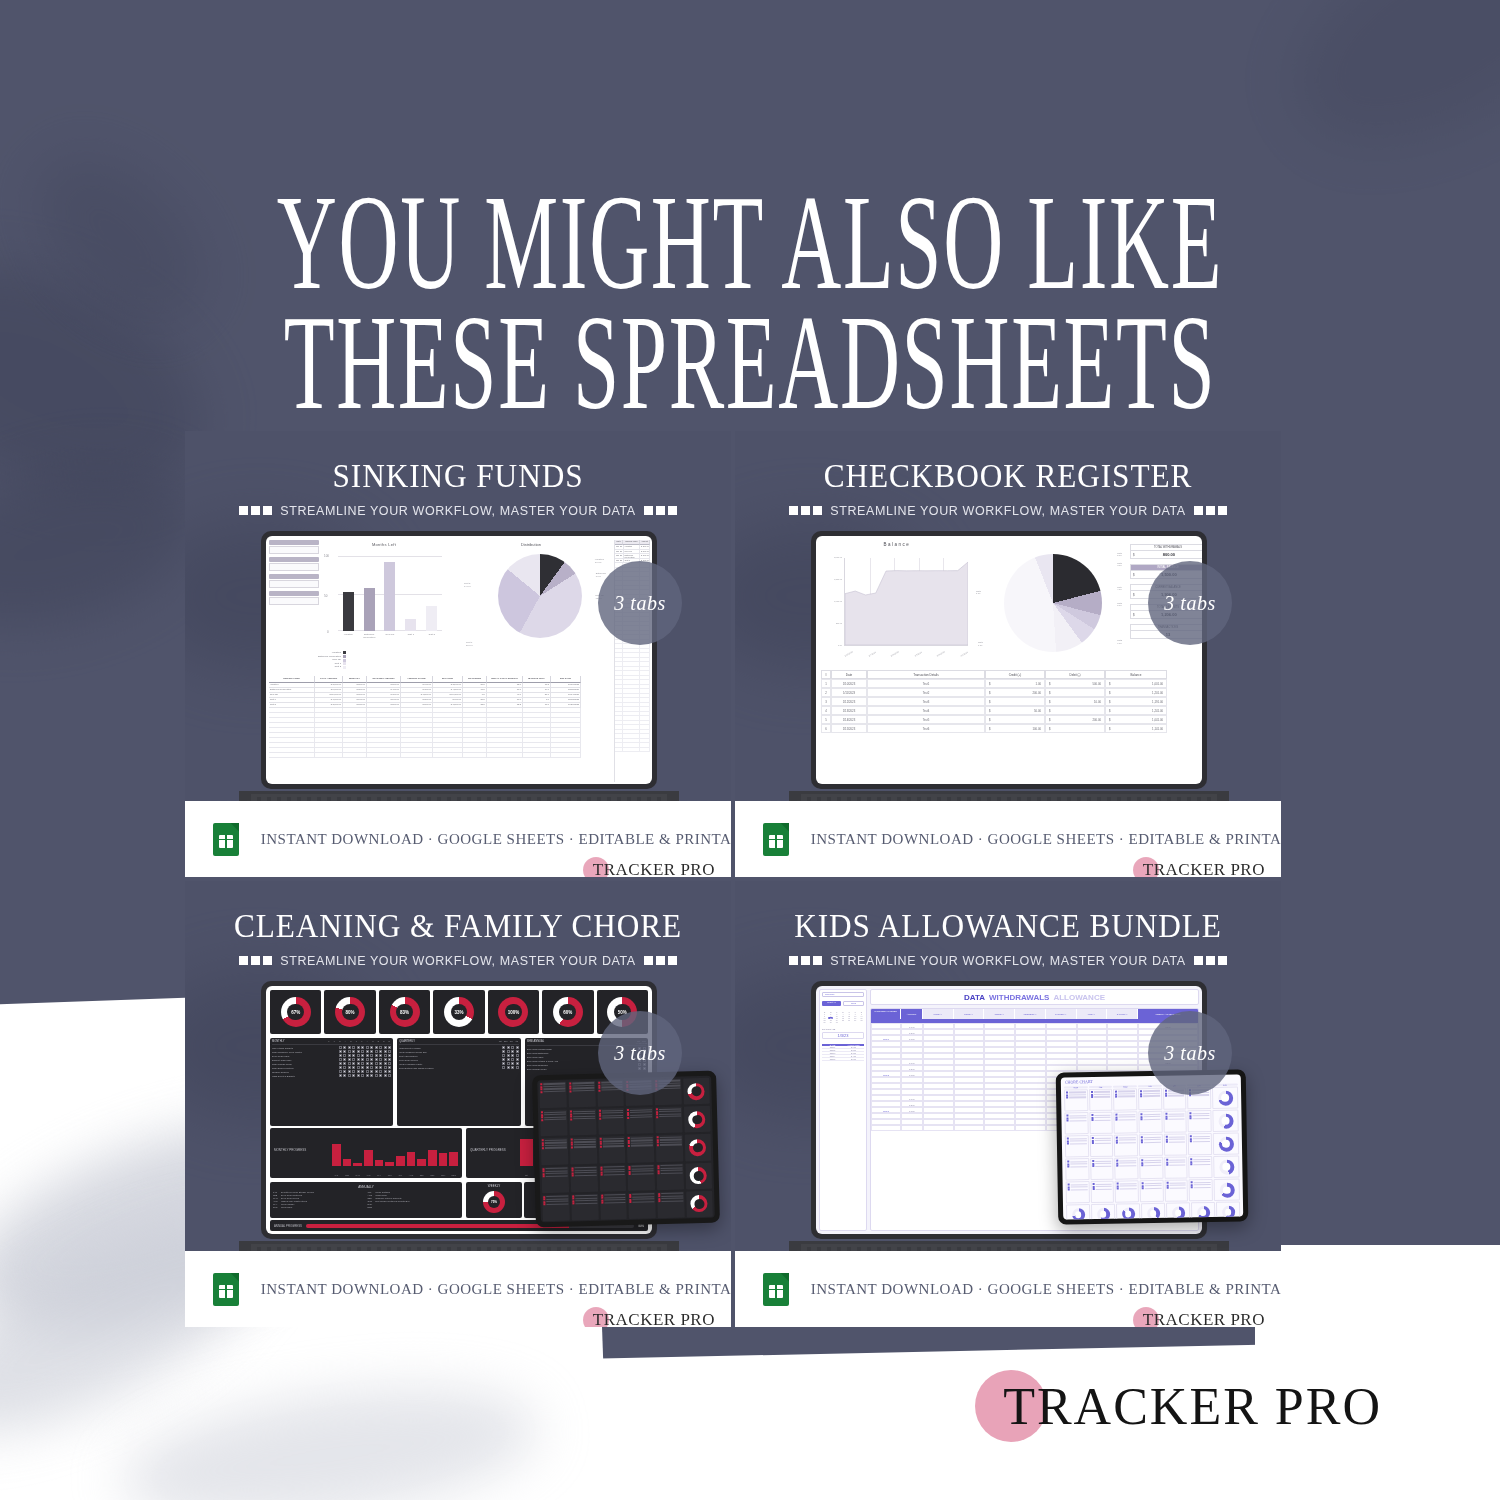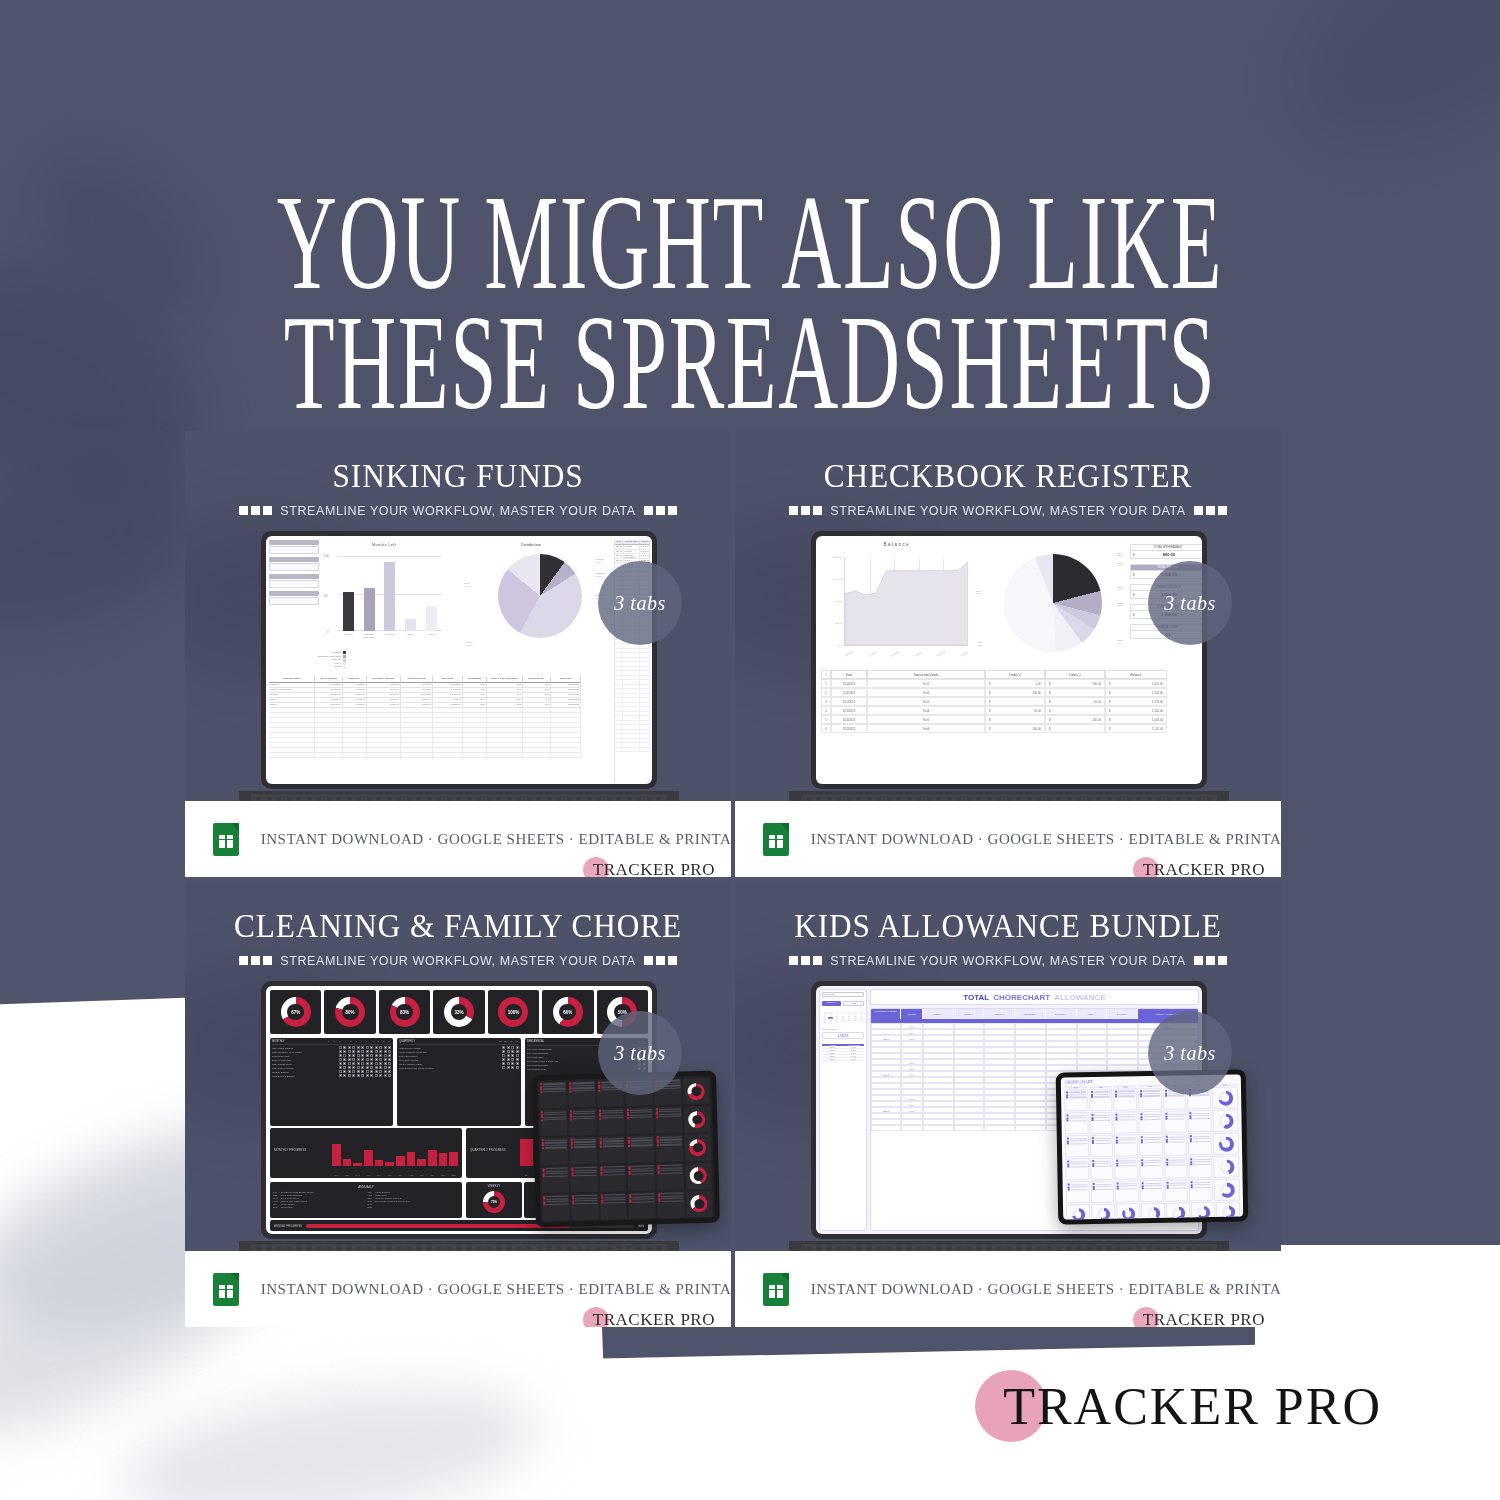--- a/index.html
+++ b/index.html
@@ -2143,22 +2143,22 @@
                 <span style="flex:1;text-align:center;">$ 4.00</span>
               </div>
               <div style="display:flex;font-size:1.8px;color:#8a86a8;border-bottom:.4px solid #eceaf6;">
                 <span style="flex:1;text-align:center;">Child 5</span>
                 <span style="flex:1;text-align:center;">$ 5.00</span>
               </div>
             </div>
         </div>
 
         <div style="position:absolute; left:54px; top:3px; right:3px; height:16px; background:#fff; border:.5px solid #ddd9f0; border-radius:2px; display:flex; align-items:center; justify-content:center; gap:4px;">
-          <span style="font-size:8px; font-weight:bold; color:#4a42c4; font-family:'Liberation Sans',sans-serif;">TOTAL</span>
-          <span style="font-size:8px; font-weight:bold; color:#7a72e0;">CHORECHART</span>
+          <span style="font-size:8px; font-weight:bold; color:#4a42c4; font-family:'Liberation Sans',sans-serif;">DATA</span>
+          <span style="font-size:8px; font-weight:bold; color:#7a72e0;">WITHDRAWALS</span>
           <span style="font-size:8px; font-weight:bold; color:#c9c4ee;">ALLOWANCE</span>
         </div>
 
         <div style="position:absolute; left:54px; top:22px; right:3px; bottom:3px; background:#fff; border:.5px solid #ddd9f0; border-radius:2px; overflow:hidden;">
           <div id="c4head" style="display:flex;">
               <div style="width:30px;font-size:2.2px;color:#fff;background:#6b63d6;text-align:center;border-right:.4px solid #fff;height:10px;line-height:5px;padding:0 1px;overflow:hidden;">CHILDREN / CHORES</div>
               <div style="width:22px;font-size:2.2px;color:#fff;background:#6b63d6;text-align:center;border-right:.4px solid #fff;height:10px;line-height:10px;">AMOUNT</div>
               <div style="flex:1;font-size:2.1px;color:#6b63d6;background:#eceaf8;text-align:center;border-right:.4px solid #fff;height:10px;line-height:10px;overflow:hidden;">SUNDAY</div>
               <div style="flex:1;font-size:2.1px;color:#6b63d6;background:#eceaf8;text-align:center;border-right:.4px solid #fff;height:10px;line-height:10px;overflow:hidden;">MONDAY</div>
               <div style="flex:1;font-size:2.1px;color:#6b63d6;background:#eceaf8;text-align:center;border-right:.4px solid #fff;height:10px;line-height:10px;overflow:hidden;">TUESDAY</div>

